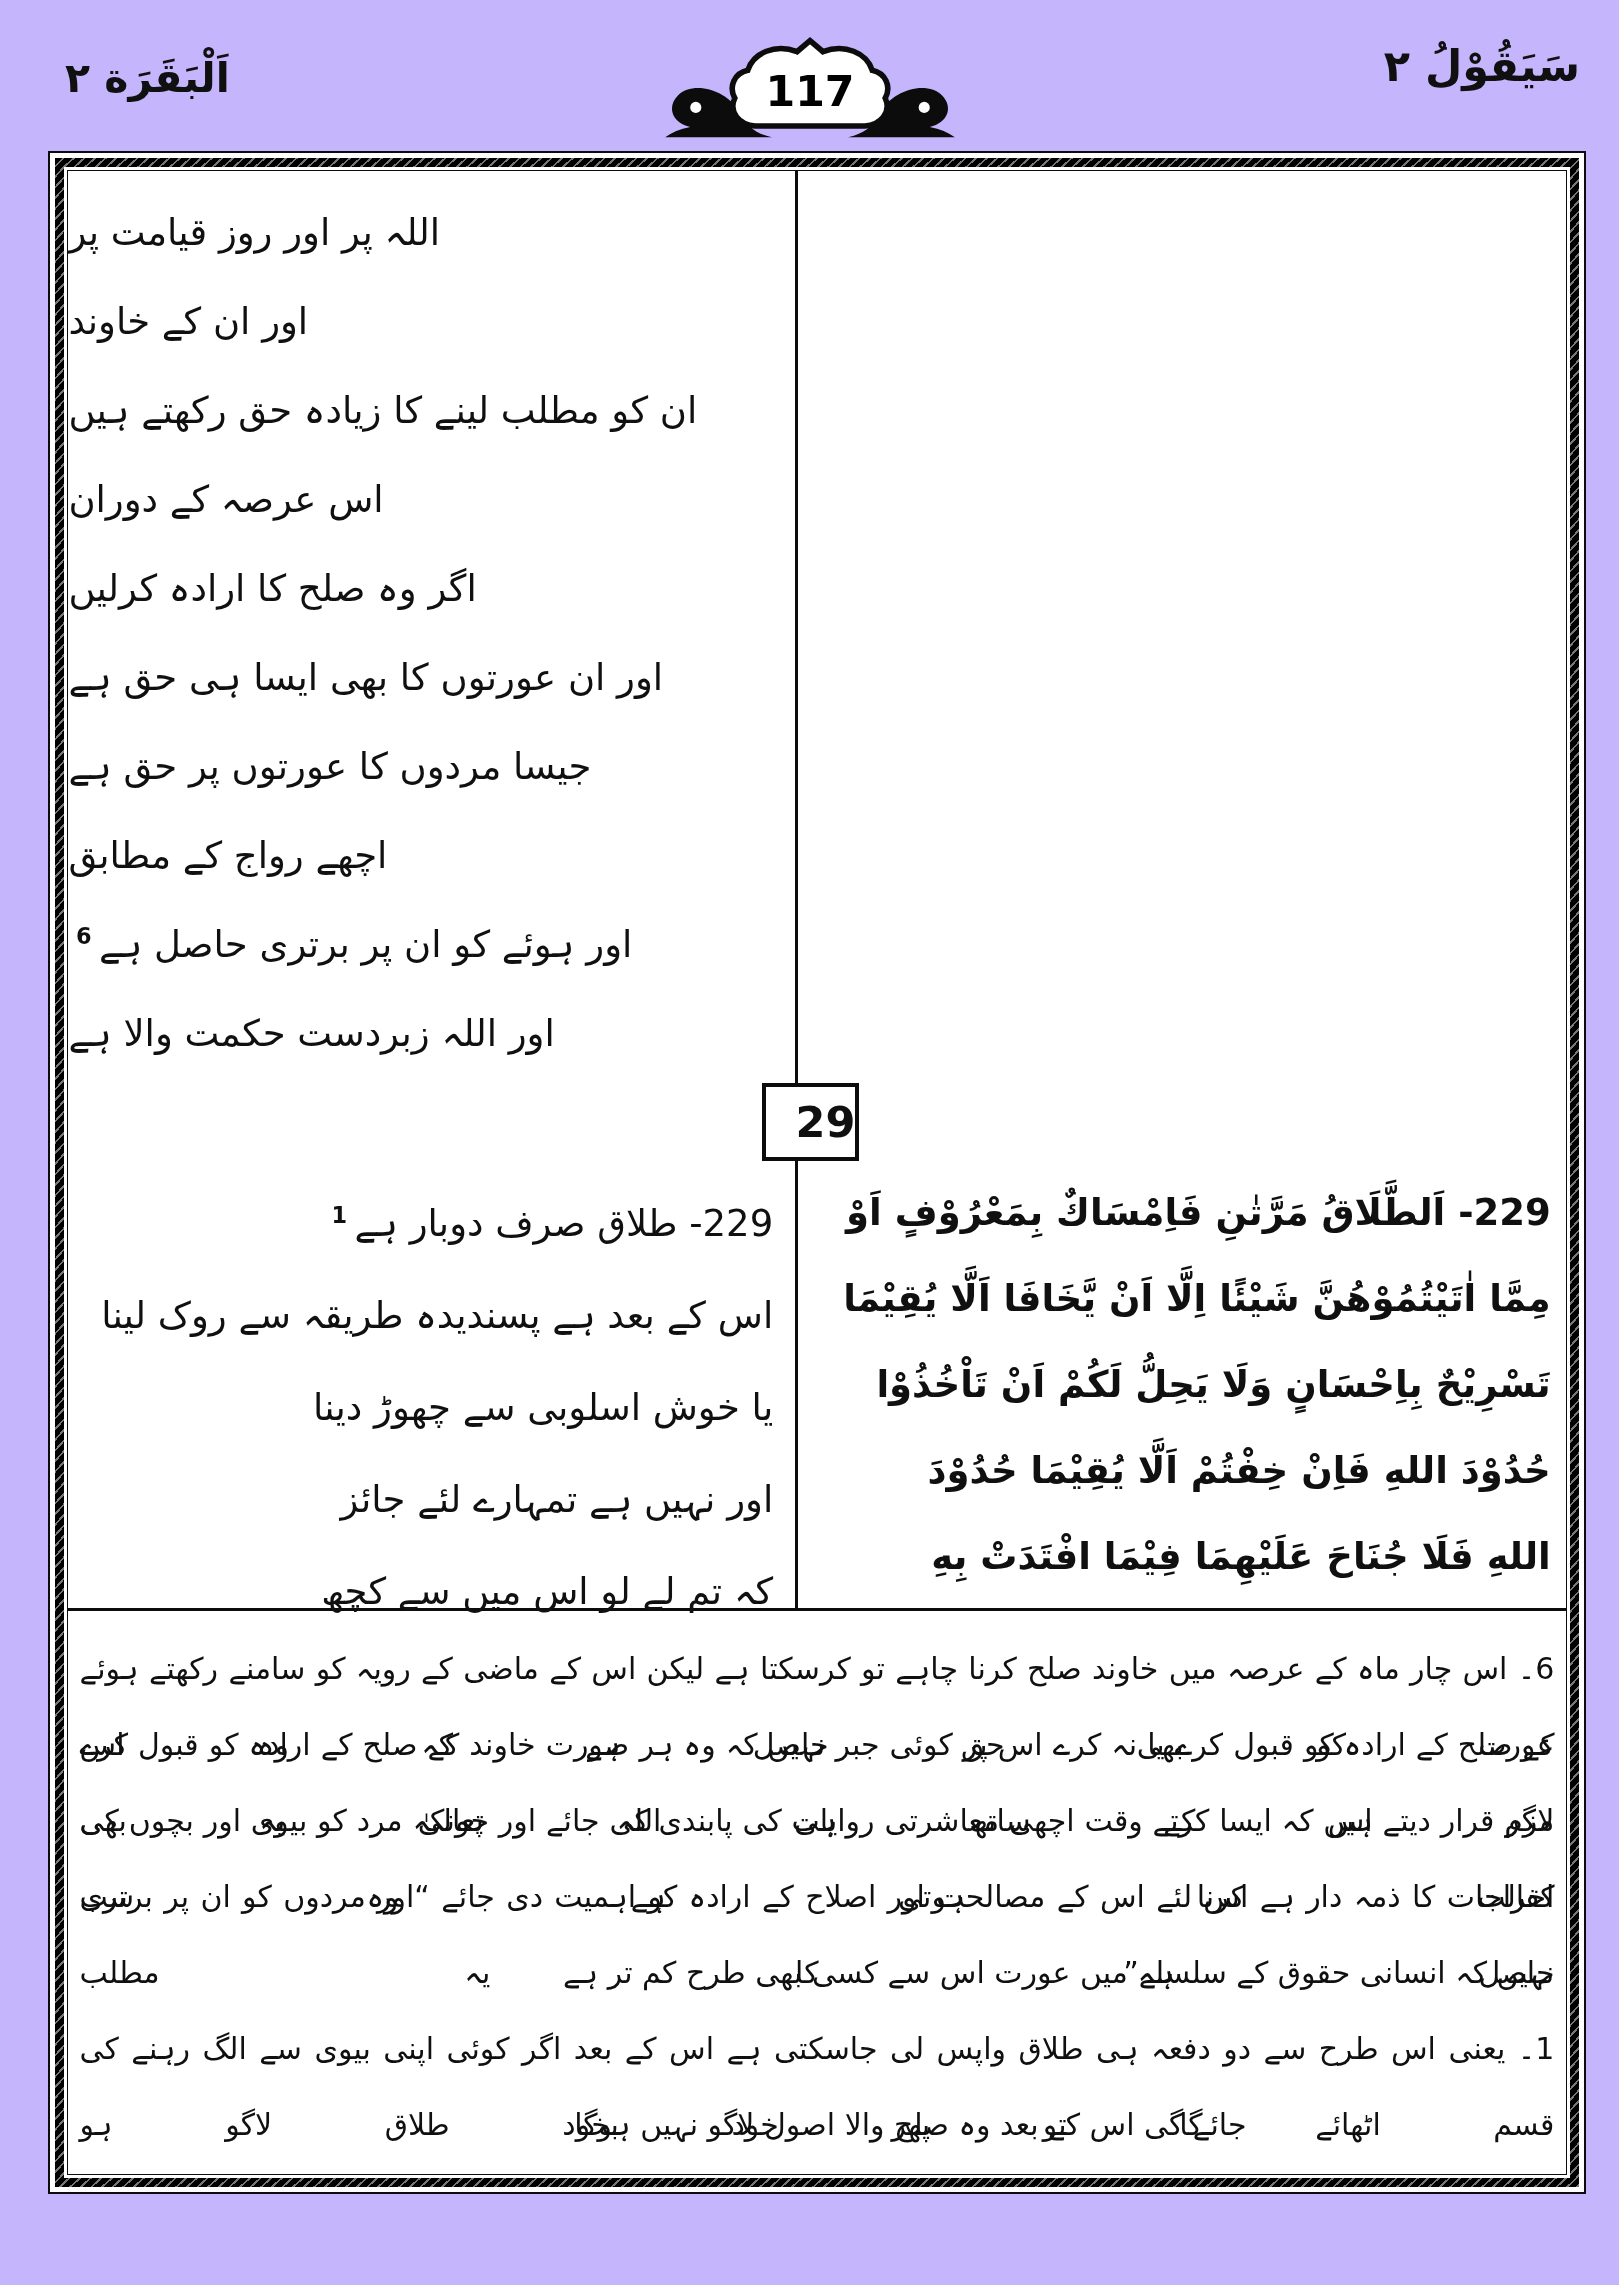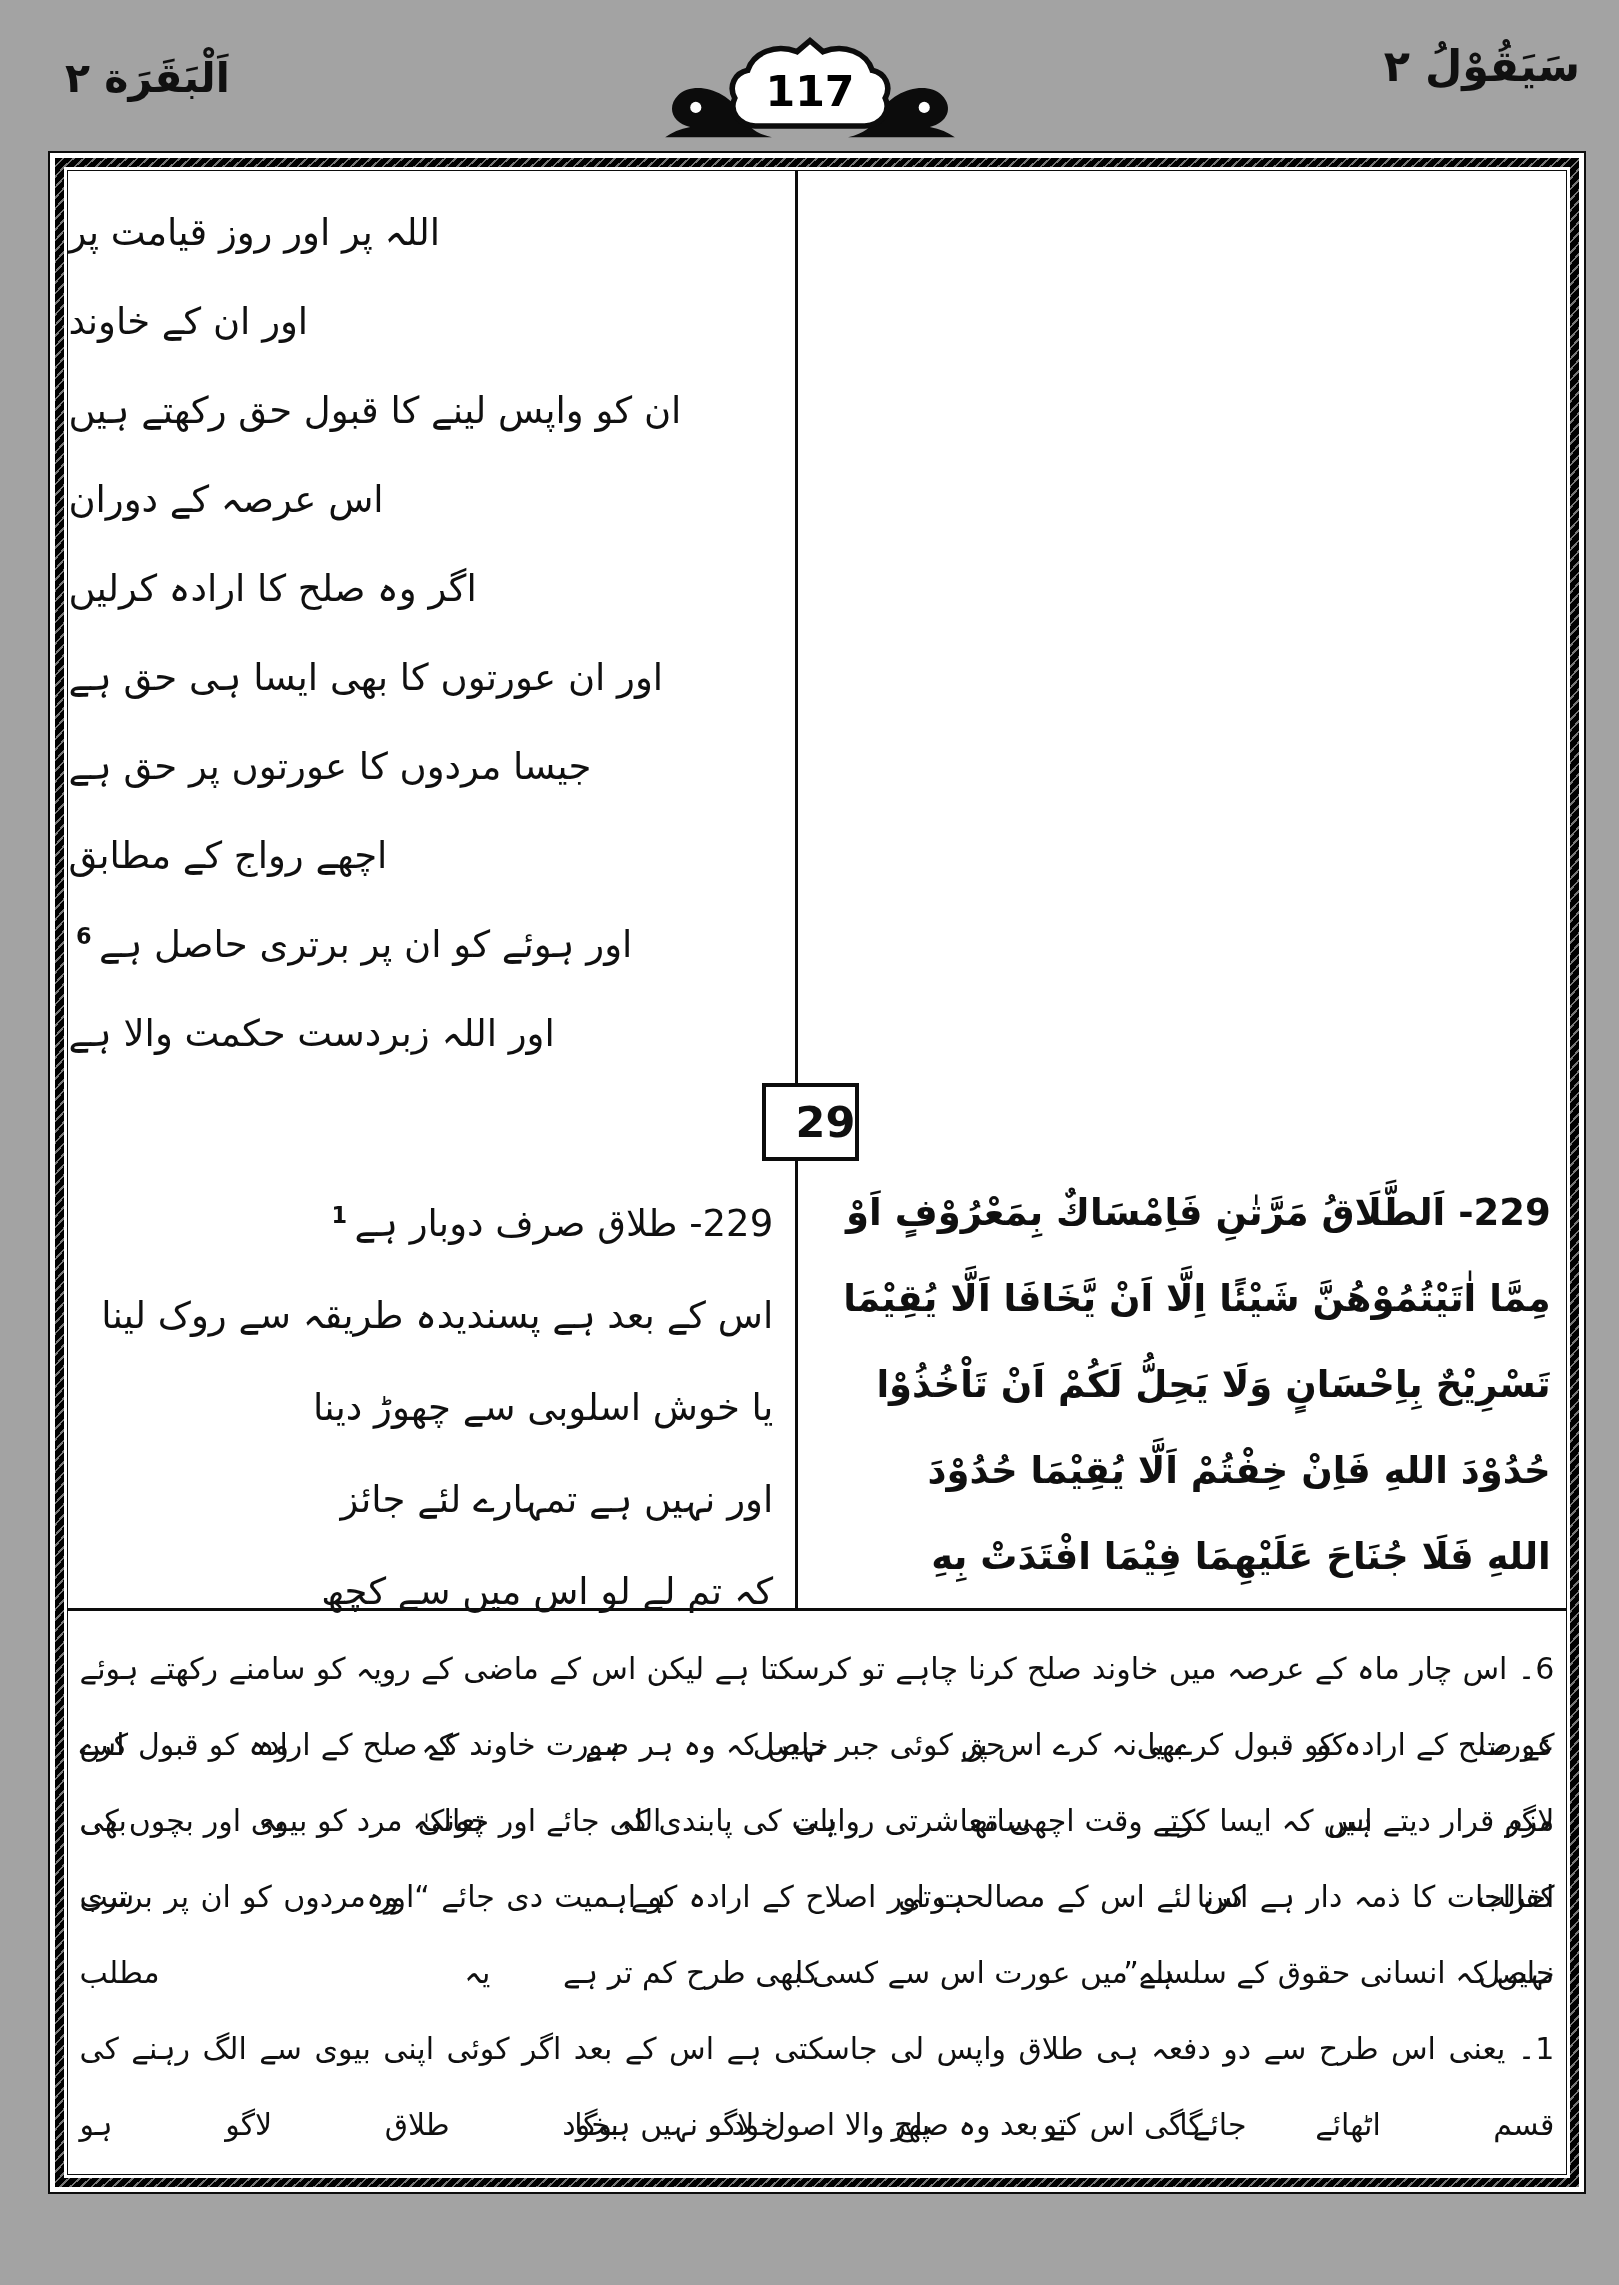--- a/index.html
+++ b/index.html
@@ -1,19 +1,19 @@
 <!DOCTYPE html>
 <html lang="ur" dir="ltr" style="font-size:15px"><head>
 <meta charset="utf-8">
 <style>
   html,body{margin:0;padding:0;background:#e8e8e8;}
   .page{
     position:relative;
     width:1619px;height:2286px;
-    background:#a3a3a3;
+    background:#c4b5fd;
     color:#101010;
     font-family:"DejaVu Sans", sans-serif;
     overflow:hidden;
   }
   
   .h-left{position:absolute;left:65px;top:54px;font-size:41px;font-weight:bold;direction:rtl;white-space:nowrap;}
   .h-right{position:absolute;right:39px;top:41px;font-size:43px;font-weight:bold;direction:rtl;white-space:nowrap;}
   .ornament{position:absolute;left:50%;top:35px;transform:translateX(-50%);width:308px;height:104px;}
   .ornament svg{display:block;}
   .orn-num{font-family:"DejaVu Sans", sans-serif;font-weight:bold;}
@@ -91,21 +91,21 @@
         <div class="divider divider-bottom"></div>
         <div class="hsep"></div>
 
         <div class="ruku-box">
           <span>29</span>
         </div>
 
         <div class="trans-top">
           <div class="t-line">اللہ پر اور روز قیامت پر</div>
           <div class="t-line">اور ان کے خاوند</div>
-          <div class="t-line">ان کو واپس لینے کا قبول حق رکھتے ہیں</div>
+          <div class="t-line">ان کو مطلب لینے کا زیادہ حق رکھتے ہیں</div>
           <div class="t-line">اس عرصہ کے دوران</div>
           <div class="t-line">اگر وہ صلح کا ارادہ کرلیں</div>
           <div class="t-line">اور ان عورتوں کا بھی ایسا ہی حق ہے</div>
           <div class="t-line">جیسا مردوں کا عورتوں پر حق ہے</div>
           <div class="t-line">اچھے رواج کے مطابق</div>
           <div class="t-line">
             <span>اور ہوئے کو ان پر برتری حاصل ہے</span><sup class="note-ref">6</sup>
           </div>
           <div class="t-line">اور اللہ زبردست حکمت والا ہے</div>
         </div>

